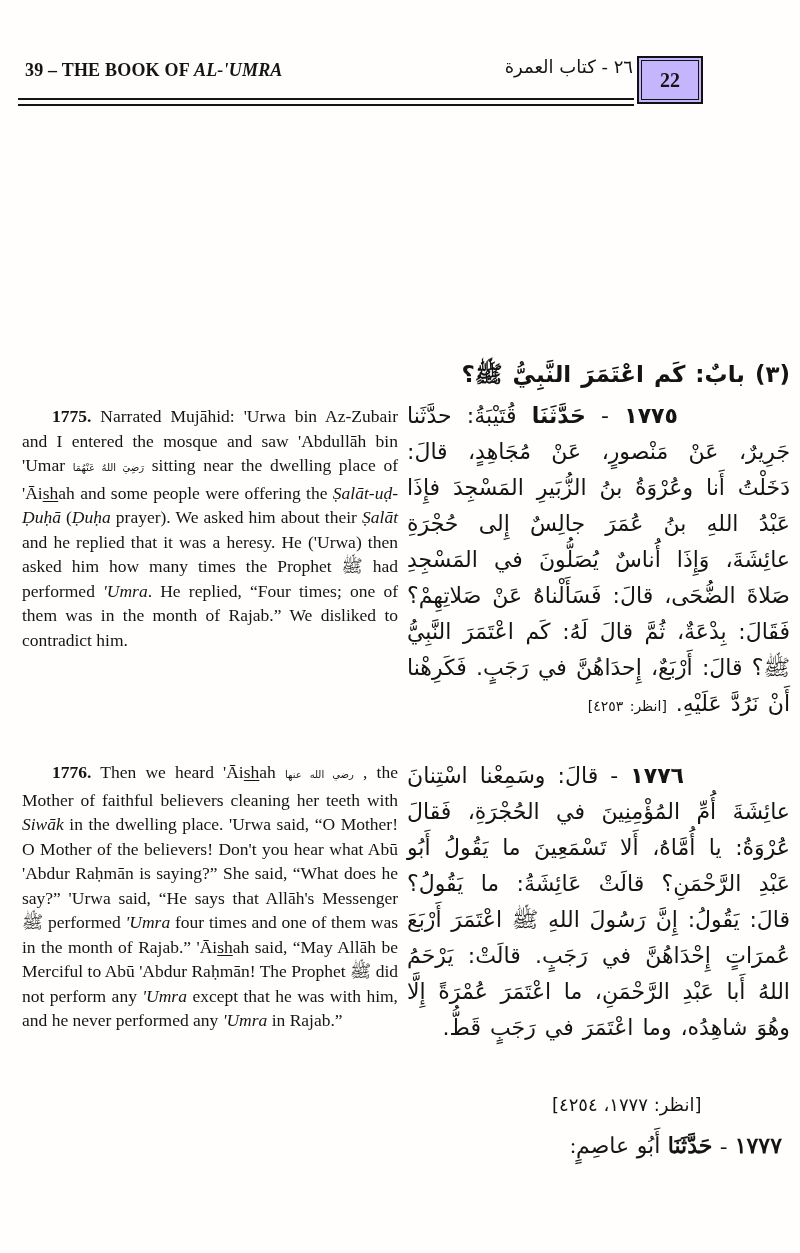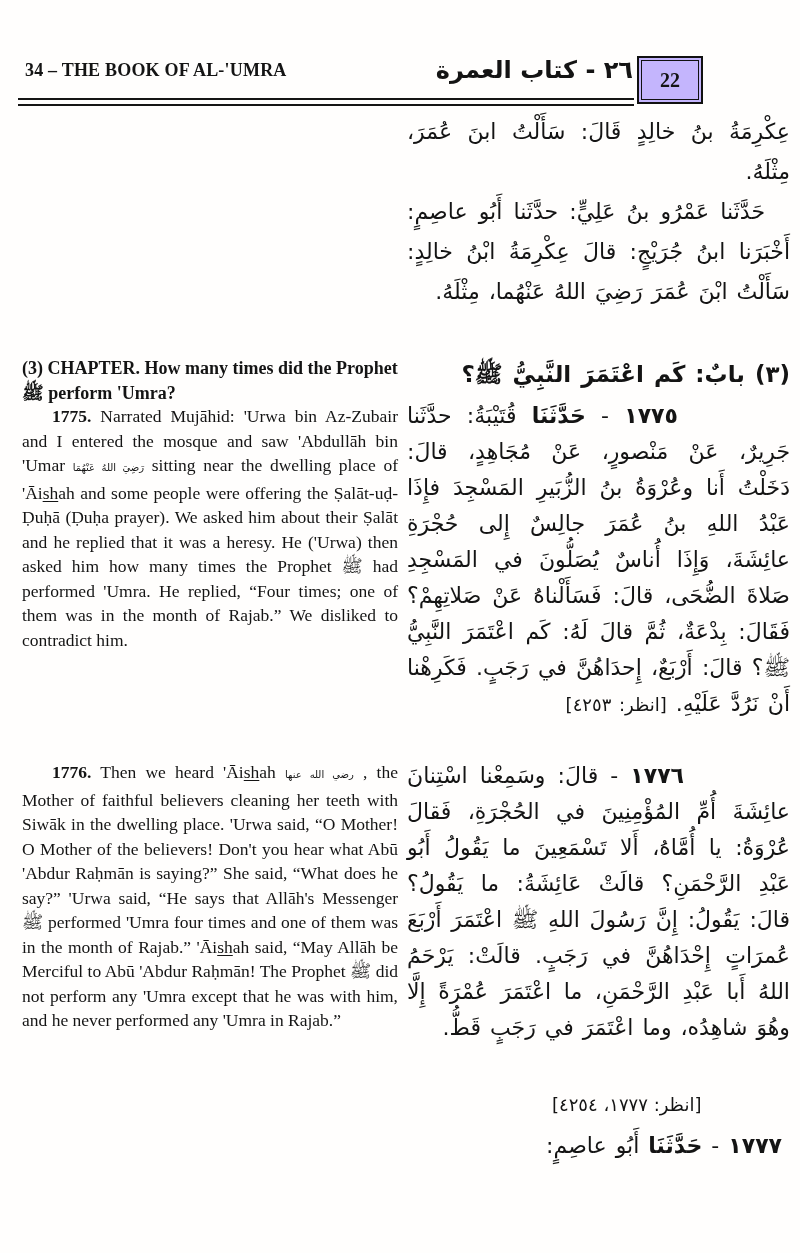--- a/index.html
+++ b/index.html
@@ -9,21 +9,21 @@
     font-family:"Liberation Serif", serif;
   }
   
   .title-en{
     position:absolute;left:25px;top:60px;width:380px;
     font-size:18px;font-weight:bold;letter-spacing:.2px;white-space:nowrap;
   }
   .title-ar{
     position:absolute;right:167px;top:56px;direction:rtl;white-space:nowrap;
     font-family:"DejaVu Sans", sans-serif;
-    font-size:24px;font-weight:bold;
+    font-size:18px;font-weight:normal;
   }
   .page-box{
     position:absolute;left:637px;top:56px;width:58px;height:40px;
     border:2.5px solid #111;padding:2px;background:#c4b5fd;
   }
   .page-box-inner{
     width:100%;height:100%;border:1.5px solid #111;box-sizing:border-box;
     display:flex;align-items:center;justify-content:center;
     font-weight:bold;font-size:20px;
   }
@@ -45,66 +45,61 @@
   }
   .ar-intro p{margin:0;}
   .ar-intro{line-height:40px;}
   .ar-indent{text-indent:25px;}
   .ar-chapter{
     font-weight:bold;font-size:23px;padding-right:88px;white-space:nowrap;
     line-height:40px;
   }
   .ind1775{text-indent:112px;}
   .ind1776{text-indent:106px;}
-  .ind1777{text-indent:8px;}
+  .ind1777{text-indent:8px;font-family:Liberation Serif, serif;}
   .ar-ref-line{
     position:absolute;left:552px;top:1094px;direction:rtl;white-space:nowrap;
     font-family:"DejaVu Sans", sans-serif;font-size:18px;
   }
   
   .b{font-weight:bold;}
-  .i{}
+  .i{font-style:italic;}
   .u{text-decoration:underline;text-underline-offset:2px;}
   .arj{font-family:"DejaVu Sans", sans-serif;font-size:10px;}
-  .ref{font-size:18px;margin-top:43px;}
+  .ref{font-size:14px;margin-top:43px;}
   
   .watermark{
     position:absolute;left:2px;top:594px;width:798px;z-index:6;
     font-family:"DejaVu Sans", sans-serif;font-weight:bold;
     font-size:60px;letter-spacing:7px;white-space:nowrap;
     color:transparent;-webkit-text-stroke:3px #c3c3c3;
     pointer-events:none;user-select:none;
   }
 </style>
 </head>
 <body>
 
 <div id="page">
 
-  <div class="title-en"><span>34 – THE BOOK OF </span><span class="i">AL-'UMRA</span></div>
+  <div class="title-en"><span>39 – THE BOOK OF </span><span class="i">AL-'UMRA</span></div>
 
   <div class="title-ar">٢٦ - كتاب العمرة</div>
 
   <div class="page-box">
     <div class="page-box-inner">22</div>
   </div>
 
   <div class="header-rule"></div>
 
-  <div class="en-block en-chapter" style="top:356px;"><span>(3) CHAPTER. How many times did the Prophet ﷺ perform </span><span class="i">'Umra</span><span>?</span></div>
 
   <div class="en-block en-body" style="top:404px;"><span class="b">1775.</span><span> Narrated Mujāhid: 'Urwa bin Az-Zubair and I entered the mosque and saw 'Abdullāh bin 'Umar </span><span class="arj">رَضِيَ اللهُ عَنْهُمَا</span><span> sitting near the dwelling place of 'Āi</span><span class="u">sh</span><span>ah and some people were offering the </span><span class="i">Ṣalāt-uḍ-Ḍuḥā</span><span> (</span><span class="i">Ḍuḥa</span><span> prayer). We asked him about their </span><span class="i">Ṣalāt</span><span> and he replied that it was a heresy. He ('Urwa) then asked him how many times the Prophet ﷺ had performed </span><span class="i">'Umra</span><span>. He replied, “Four times; one of them was in the month of Rajab.” We disliked to contradict him.</span></div>
 
   <div class="en-block en-body" style="top:760px;"><span class="b">1776.</span><span> Then we heard 'Āi</span><span class="u">sh</span><span>ah </span><span class="arj">رضي الله عنها</span><span> , the Mother of faithful believers cleaning her teeth with </span><span class="i">Siwāk</span><span> in the dwelling place. 'Urwa said, “O Mother! O Mother of the believers! Don't you hear what Abū 'Abdur Raḥmān is saying?” She said, “What does he say?” 'Urwa said, “He says that Allāh's Messenger ﷺ performed </span><span class="i">'Umra</span><span> four times and one of them was in the month of Rajab.” 'Āi</span><span class="u">sh</span><span>ah said, “May Allāh be Merciful to Abū 'Abdur Raḥmān! The Prophet ﷺ did not perform any </span><span class="i">'Umra</span><span> except that he was with him, and he never performed any </span><span class="i">'Umra</span><span> in Rajab.”</span></div>
 
 
-  <div class="ar-block ar-intro" style="top:112px;">
-    <p>عِكْرِمَةُ بنُ خالِدٍ قَالَ: سَأَلْتُ ابنَ عُمَرَ، مِثْلَهُ.</p>
-    <p class="ar-indent">حَدَّثَنا عَمْرُو بنُ عَلِيٍّ: حدَّثَنا أَبُو عاصِمٍ: أَخْبَرَنا ابنُ جُرَيْجٍ: قالَ عِكْرِمَةُ ابْنُ خالِدٍ: سَأَلْتُ ابْنَ عُمَرَ رَضِيَ اللهُ عَنْهُما، مِثْلَهُ.</p>
-  </div>
 
   <div class="ar-block ar-chapter" style="top:354px;">(٣) بابٌ: كَم اعْتَمَرَ النَّبِيُّ ﷺ؟</div>
 
   <div class="ar-block ind1775" style="top:398px;"><span class="b">١٧٧٥</span><span> - </span><span class="b">حَدَّثَنَا</span><span> قُتَيْبَةُ: حدَّثَنا جَرِيرٌ، عَنْ مَنْصورٍ، عَنْ مُجَاهِدٍ، قالَ: دَخَلْتُ أَنا وعُرْوَةُ بنُ الزُّبَيرِ المَسْجِدَ فإِذَا عَبْدُ اللهِ بنُ عُمَرَ جالِسٌ إِلى حُجْرَةِ عائِشَةَ، وَإِذَا أُناسٌ يُصَلُّونَ في المَسْجِدِ صَلاةَ الضُّحَى، قالَ: فَسَأَلْناهُ عَنْ صَلاتِهِمْ؟ فَقَالَ: بِدْعَةٌ، ثُمَّ قالَ لَهُ: كَم اعْتَمَرَ النَّبِيُّ ﷺ؟ قالَ: أَرْبَعٌ، إِحدَاهُنَّ في رَجَبٍ. فَكَرِهْنا أَنْ نَرُدَّ عَلَيْهِ. </span><span class="ref">[انظر: ٤٢٥٣]</span></div>
 
   <div class="ar-block ind1776" style="top:758px;"><span class="b">١٧٧٦</span><span> - قالَ: وسَمِعْنا اسْتِنانَ عائِشَةَ أُمِّ المُؤْمِنِينَ في الحُجْرَةِ، فَقالَ عُرْوَةُ: يا أُمَّاهُ، أَلا تَسْمَعِينَ ما يَقُولُ أَبُو عَبْدِ الرَّحْمَنِ؟ قالَتْ عَائِشَةُ: ما يَقُولُ؟ قالَ: يَقُولُ: إِنَّ رَسُولَ اللهِ ﷺ اعْتَمَرَ أَرْبَعَ عُمرَاتٍ إِحْدَاهُنَّ في رَجَبٍ. قالَتْ: يَرْحَمُ اللهُ أَبا عَبْدِ الرَّحْمَنِ، ما اعْتَمَرَ عُمْرَةً إِلَّا وهُوَ شاهِدُه، وما اعْتَمَرَ في رَجَبٍ قَطُّ.</span></div>
 
   <div class="ar-ref-line">[انظر: ١٧٧٧، ٤٢٥٤]</div>
 
   <div class="ar-block ind1777" style="top:1128px;"><span class="b">١٧٧٧</span><span> - </span><span class="b">حَدَّثَنَا</span><span> أَبُو عاصِمٍ:</span></div>

